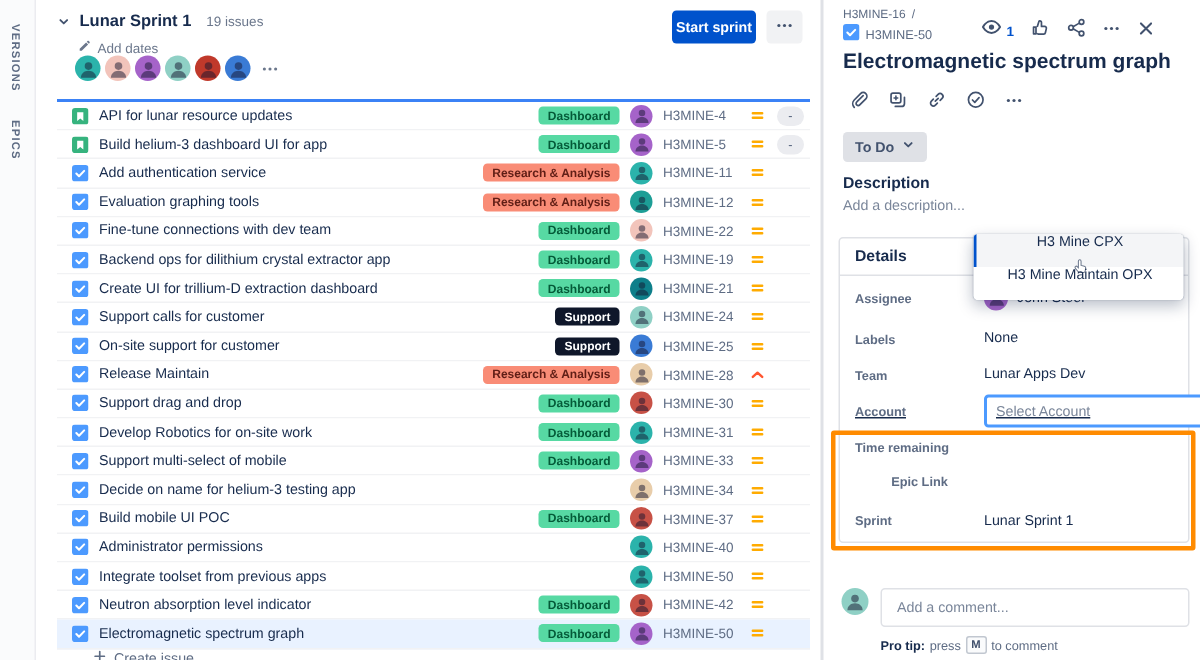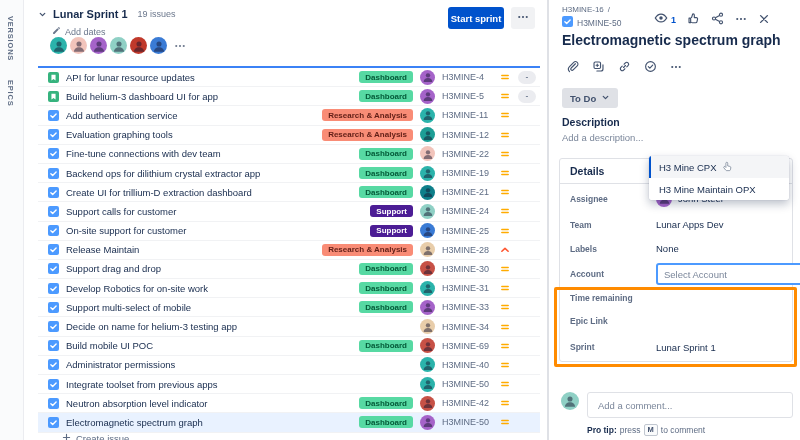--- a/index.html
+++ b/index.html
@@ -28,21 +28,21 @@
   .hdr-more { position:absolute; left:487px; top:7px; width:24px; height:22px; background:#f1f2f4; border:none; border-radius:3px; color:#42526e; cursor:pointer; display:inline-flex; align-items:center; justify-content:center; }
 
   .issue-list { position:absolute; left:14px; top:66px; width:502px; border-top:2px solid #3b82f6; }
   .issue-row { height:19.2px; display:flex; align-items:center; gap:7px; padding:0 4px 0 10px; border-bottom:1px solid #f1f2f4; cursor:pointer; background:#fff; }
   .issue-row.selected { background:#e9f2ff; }
   .type-icon { display:inline-flex; flex:none; }
   .issue-title { flex:1; font-size:9.5px; color:#172b4d; white-space:nowrap; overflow:hidden; }
   .tag { font-size:8px; font-weight:700; padding:1.5px 6px; border-radius:3px; white-space:nowrap; flex:none; }
   .tag-dashboard { background:#57d9a3; color:#045a38; }
   .tag-research { background:#f98c76; color:#601e16; }
-  .tag-support { background:#4c1d95; color:#ffffff; }
+  .tag-support { background:#0f172a; color:#ffffff; }
   .issue-key { width:50px; font-size:9px; color:#5e6c84; flex:none; }
   .prio { width:12px; display:inline-flex; justify-content:center; flex:none; }
   .pill-slot { width:18px; flex:none; display:flex; justify-content:center; }
   .estimate-pill { background:#ebecf0; color:#505f79; border-radius:8px; font-size:8.5px; line-height:13px; width:18px; height:13px; text-align:center; }
   .create-issue { position:absolute; left:38px; top:433px; display:flex; align-items:center; gap:5px; font-size:9.5px; color:#5e6c84; cursor:pointer; }
 
   
   .panel { position:absolute; left:547px; top:0; width:233px; height:440px; background:#fff; border-left:2px solid #dfe1e6; }
   .breadcrumb { position:absolute; left:13px; top:5px; font-size:8px; color:#5e6c84; display:flex; gap:4px; }
   .breadcrumb span { cursor:pointer; }
@@ -60,21 +60,21 @@
   .details-box { position:absolute; left:10px; top:158px; width:234px; border:1px solid #dfe1e6; border-radius:3px; background:#fff; }
   .d-header { height:25px; display:flex; align-items:center; justify-content:space-between; padding:0 10px; border-bottom:1px solid #dfe1e6; }
   .d-header-title { font-size:10.5px; font-weight:700; color:#172b4d; }
   .d-collapse { display:inline-flex; color:#42526e; cursor:pointer; }
   .d-row { display:flex; align-items:center; padding:0 4px 0 10px; }
   .d-label { width:86px; flex:none; font-size:8.5px; font-weight:700; color:#5e6c84; }
   .d-value { flex:1; font-size:9.5px; color:#172b4d; display:flex; align-items:center; gap:6px; cursor:pointer; }
   .account-input { flex:1; height:22px; border:2px solid #4c9aff; border-radius:3px; font-size:9.5px; font-family:inherit; color:#172b4d; padding:0 6px; outline:none; }
   .account-input::placeholder { color:#7a869a; }
   .dropdown { position:absolute; left:100px; top:156px; width:140px; background:#fff; border-radius:3px; box-shadow:0 4px 10px rgba(9,30,66,.28), 0 0 1px rgba(9,30,66,.3); z-index:40; overflow:hidden; }
-  .dd-option { height:22px; display:flex; align-items:center; gap:5px; padding:0 8px; font-size:9.5px; color:#172b4d; cursor:pointer; background:#fff; border-left:2px solid transparent; }
+  .dd-option { height:22px; display:flex; align-items:center; gap:5px; padding:0 8px; font-size:9.5px; color:#172b4d; cursor:pointer; background:#fff; border-left:2px solid transparent;flex-direction:column; }
   .dd-option.active { background:#f4f5f7; border-left:2px solid #0052cc; }
 
   .annotation { position:absolute; left:5px; top:287px; width:243px; height:80px; border:3px solid #ff8b00; border-radius:2px; z-index:50; pointer-events:none; }
 
   .comment-row { position:absolute; left:12px; top:392px; width:232px; display:flex; align-items:flex-start; gap:8px; }
   .comment-input { flex:1; height:26px; border:1px solid #dfe1e6; border-radius:3px; font-size:9.5px; font-family:inherit; padding:0 10px; color:#172b4d; outline:none; background:#fff; }
   .comment-input::placeholder { color:#7a869a; }
   .pro-tip { position:absolute; left:38px; top:424px; font-size:8.5px; color:#5e6c84; display:flex; align-items:center; gap:3px; }
   .pro-tip b { color:#172b4d; }
   .keycap { border:1px solid #c1c7d0; background:#fafbfc; border-radius:2px; padding:0 3px; font-size:7.5px; font-weight:700; color:#42526e; line-height:10px; }
@@ -493,21 +493,21 @@
             </svg>
           </span>
           <span class="issue-title">Build mobile UI POC</span>
           <span class="tag tag-dashboard">Dashboard</span>
           <span class="avatar" style="width: 15px; height: 15px; background: rgb(199, 81, 70);">
             <svg width="12" height="12" viewBox="0 0 16 16">
               <circle cx="8" cy="5.8" r="2.9" fill="rgba(20,20,45,.5)"></circle>
               <path d="M2.2 14.6c0-3.2 2.6-5.3 5.8-5.3s5.8 2.1 5.8 5.3z" fill="rgba(20,20,45,.5)"></path>
             </svg>
           </span>
-          <span class="issue-key">H3MINE-69</span>
+          <span class="issue-key">H3MINE-37</span>
           <span class="prio">
             <svg width="10" height="10" viewBox="0 0 16 16" fill="none">
               <path d="M3 5.6h10M3 10.4h10" stroke="#ffab00" stroke-width="2.6" stroke-linecap="round"></path>
             </svg>
           </span>
           <span class="pill-slot"></span>
         </div>
         <div class="issue-row">
           <span class="type-icon">
             <svg width="11" height="11" viewBox="0 0 16 16">
@@ -716,41 +716,41 @@
             <span class="d-value">
               <span class="avatar" style="width: 16px; height: 16px; background: rgb(165, 99, 201);">
                 <svg width="13" height="13" viewBox="0 0 16 16">
                   <circle cx="8" cy="5.8" r="2.9" fill="rgba(20,20,45,.5)"></circle>
                   <path d="M2.2 14.6c0-3.2 2.6-5.3 5.8-5.3s5.8 2.1 5.8 5.3z" fill="rgba(20,20,45,.5)"></path>
                 </svg>
               </span>
               <span>John Steel</span>
             </span>
           </div>
+          <div class="d-row" style="height: 25px;">
+            <span class="d-label">Labels</span>
+            <span class="d-value">
+              <span>None</span>
+            </span>
+          </div>
           <div class="d-row" style="height: 23px;">
             <span class="d-label">Team</span>
             <span class="d-value">
               <span>Lunar Apps Dev</span>
             </span>
           </div>
-          <div class="d-row" style="height: 25px;">
-            <span class="d-label">Labels</span>
-            <span class="d-value">
-              <span>None</span>
-            </span>
-          </div>
-        </div>
-      <div class="d-row" style="height:26px;">
+        </div>
+      <div class="d-row" style="height:26px;text-decoration:underline;">
         <span class="d-label">Account</span>
         <input class="account-input" placeholder="Select Account" style="">
       </div>
       <div class="d-row" style="height:22px;">
         <span class="d-label">Time remaining</span>
       </div>
-      <div class="d-row" style="height:24px;">
+      <div class="d-row" style="height:24px;text-align:center;">
         <span class="d-label">Epic Link</span>
       </div>
       <div class="d-row" style="height:28px;">
         <span class="d-label">Sprint</span>
         <span class="d-value">Lunar Sprint 1</span>
       </div>
     </div>
 
     <div class="dropdown">
         <div class="dd-option active">

